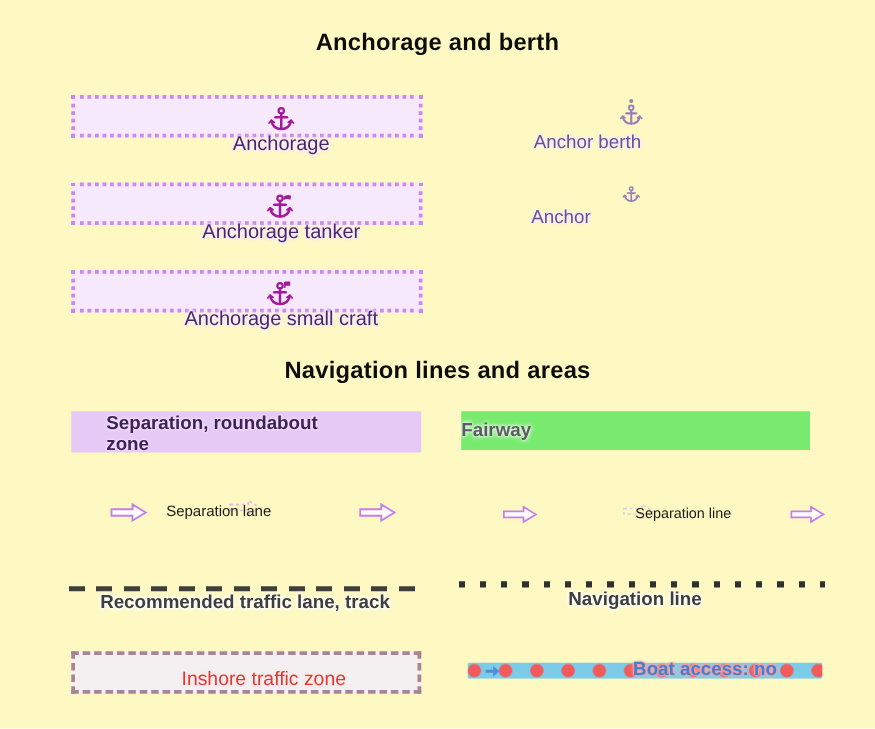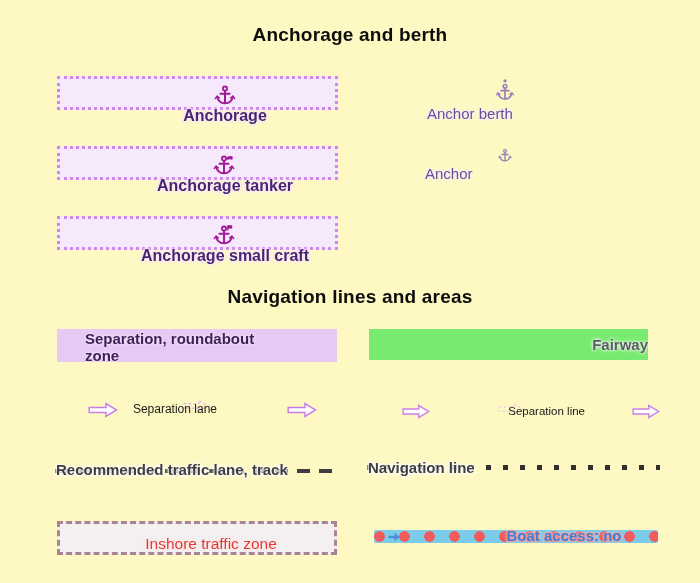--- a/index.html
+++ b/index.html
@@ -11,46 +11,47 @@
   .section-title{
     width:700px;text-align:center;font-size:19px;font-weight:700;color:var(--title-color);
     letter-spacing:.2px;
   }
   
   .zone-box{
     left:57px;width:275px;height:28px;background:var(--zone-fill);
     border:3px dotted var(--zone-border);
   }
   .zone-label{
-    left:75px;width:300px;text-align:center;font-size:16px;font-weight:700;color:var(--zone-label);
+    left:75px;width:300px;text-align:center;font-size:16px;font-weight:400;color:var(--zone-label);
     text-shadow:0 0 2px #fff,0 0 3px #f2e2fa,0 0 4px #f2e2fa,0 0 5px #f2e2fa;
   }
   .ic{color:var(--anchor-magenta);}
   .ic-berth{color:var(--berth-purple);}
   .berth-label{
     width:160px;text-align:left;font-size:15px;color:var(--berth-label);
     text-shadow:0 0 2px #fff,0 0 3px #efe2f8,0 0 4px #efe2f8;
   }
   
   .sep-box{left:57px;top:329px;width:280px;height:33px;background:var(--separation-fill);}
   .sep-label{
     left:85px;top:330px;width:280px;font-size:15px;font-weight:700;
     line-height:17px;color:var(--separation-label);
     text-shadow:0 0 2px #f6ebfc,0 0 3px #f6ebfc;
   }
   .fairway-box{left:369px;top:329px;width:279px;height:31px;background:var(--fairway-fill);}
   .fairway-label{
-    width:279px;text-align:right;font-size:15px;font-weight:700;line-height:31px;
+    width:279px;text-align:left;font-size:15px;font-weight:700;line-height:31px;
     color:var(--fairway-label);
     text-shadow:0 0 2px #d9f8d4,0 0 3px #eafce8,0 0 4px #eafce8;
   }
   .lane-label{font-size:12px;color:var(--lane-label);text-align:right;}
   .line-label{
-    width:280px;text-align:left;font-size:15px;font-weight:700;color:var(--track-color);
+    width:280px;text-align:center;font-size:15px;font-weight:700;color:var(--track-color);
     text-shadow:0 0 2px #fff,0 0 3px #fff,0 0 4px #fff,0 1px 3px #fff;
+    margin-top:12px;
   }
   .dash-line{
     left:55px;top:469px;width:280px;height:3.5px;
     background:repeating-linear-gradient(90deg,var(--track-color) 0 13px,transparent 13px 22px);
   }
   .dot-line{
     left:367px;top:465px;width:293px;height:5px;
     background:repeating-linear-gradient(90deg,#303030 0 5px,transparent 5px 17px);
   }
   

